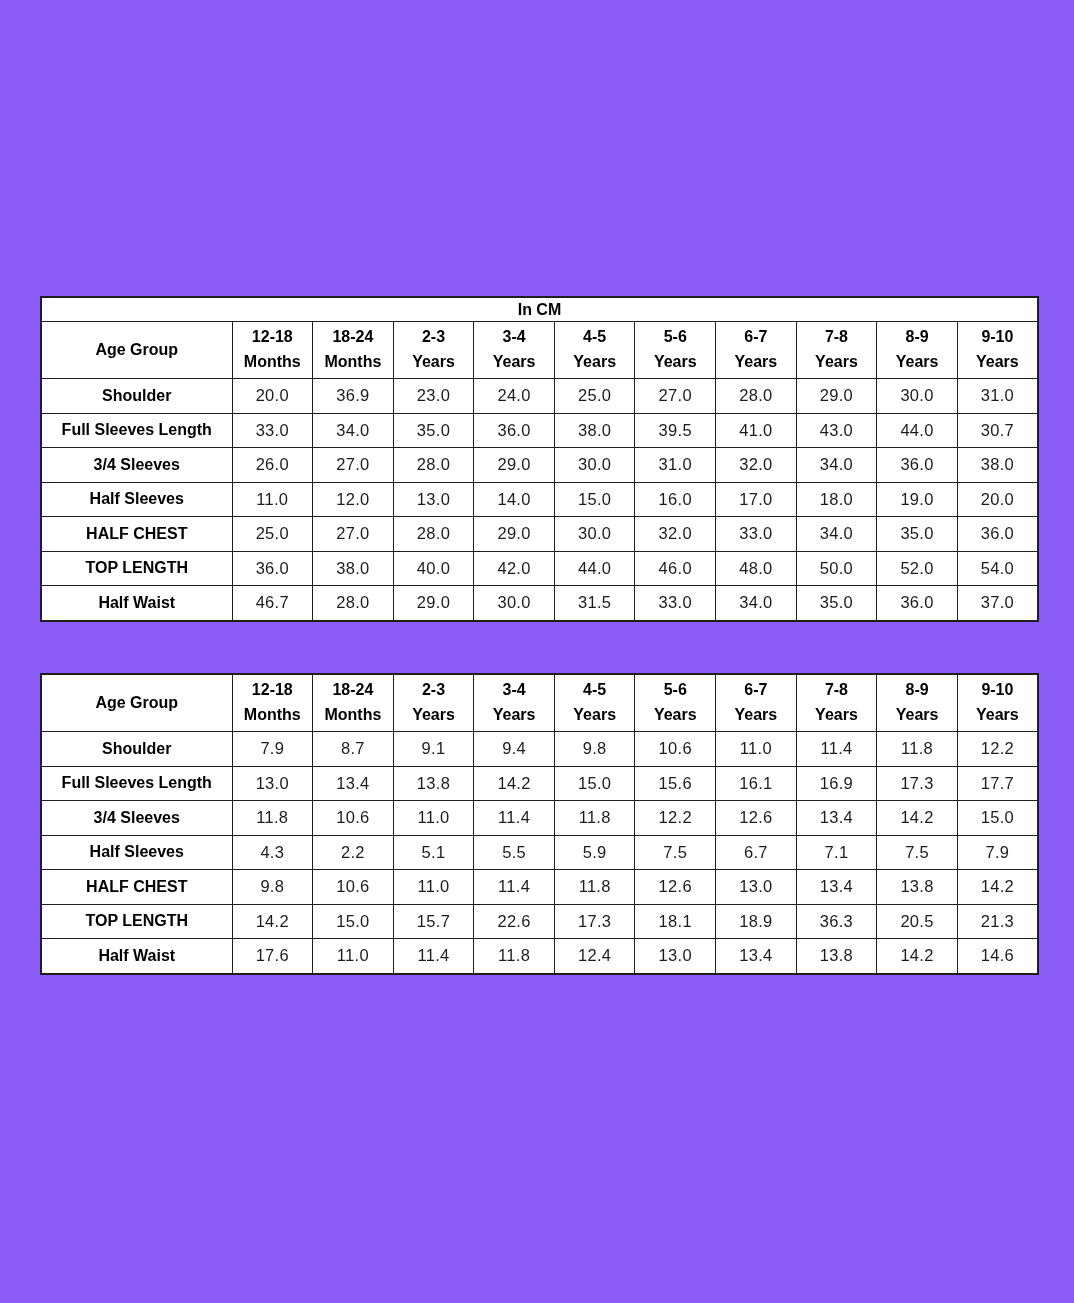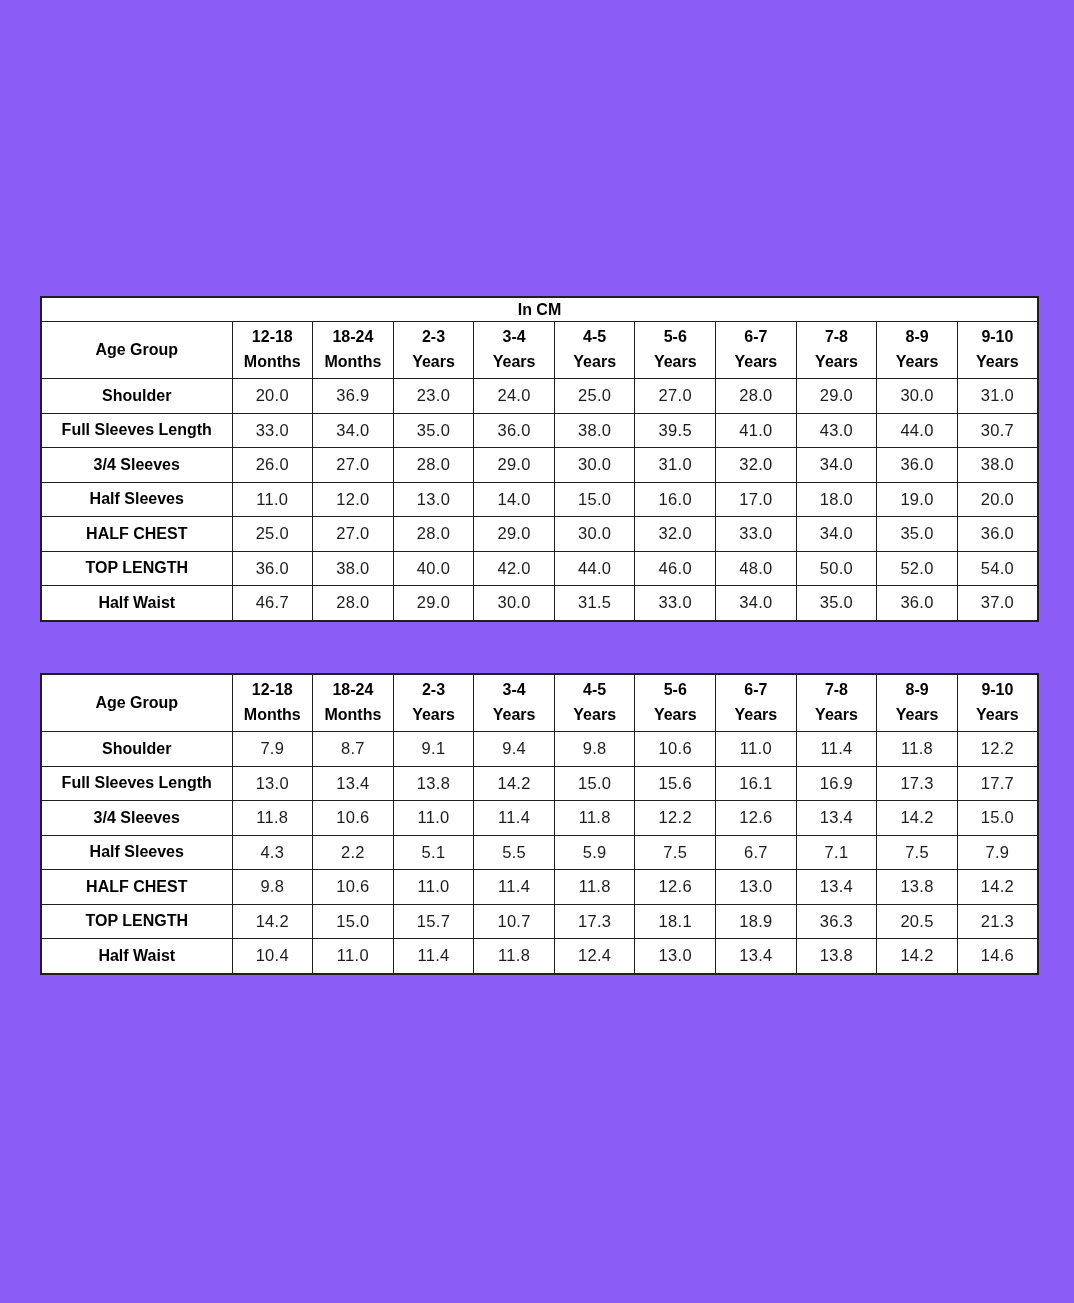--- a/index.html
+++ b/index.html
@@ -303,31 +303,31 @@
           <td class="value-cell">13.0</td>
           <td class="value-cell">13.4</td>
           <td class="value-cell">13.8</td>
           <td class="value-cell">14.2</td>
         </tr>
         <tr class="data-row">
           <td class="label-cell">TOP LENGTH</td>
           <td class="value-cell">14.2</td>
           <td class="value-cell">15.0</td>
           <td class="value-cell">15.7</td>
-          <td class="value-cell">10.7</td>
+          <td class="value-cell">22.6</td>
           <td class="value-cell">17.3</td>
           <td class="value-cell">18.1</td>
           <td class="value-cell">18.9</td>
           <td class="value-cell">36.3</td>
           <td class="value-cell">20.5</td>
           <td class="value-cell">21.3</td>
         </tr>
         <tr class="data-row">
           <td class="label-cell">Half Waist</td>
-          <td class="value-cell">10.4</td>
+          <td class="value-cell">17.6</td>
           <td class="value-cell">11.0</td>
           <td class="value-cell">11.4</td>
           <td class="value-cell">11.8</td>
           <td class="value-cell">12.4</td>
           <td class="value-cell">13.0</td>
           <td class="value-cell">13.4</td>
           <td class="value-cell">13.8</td>
           <td class="value-cell">14.2</td>
           <td class="value-cell">14.6</td>
         </tr>

